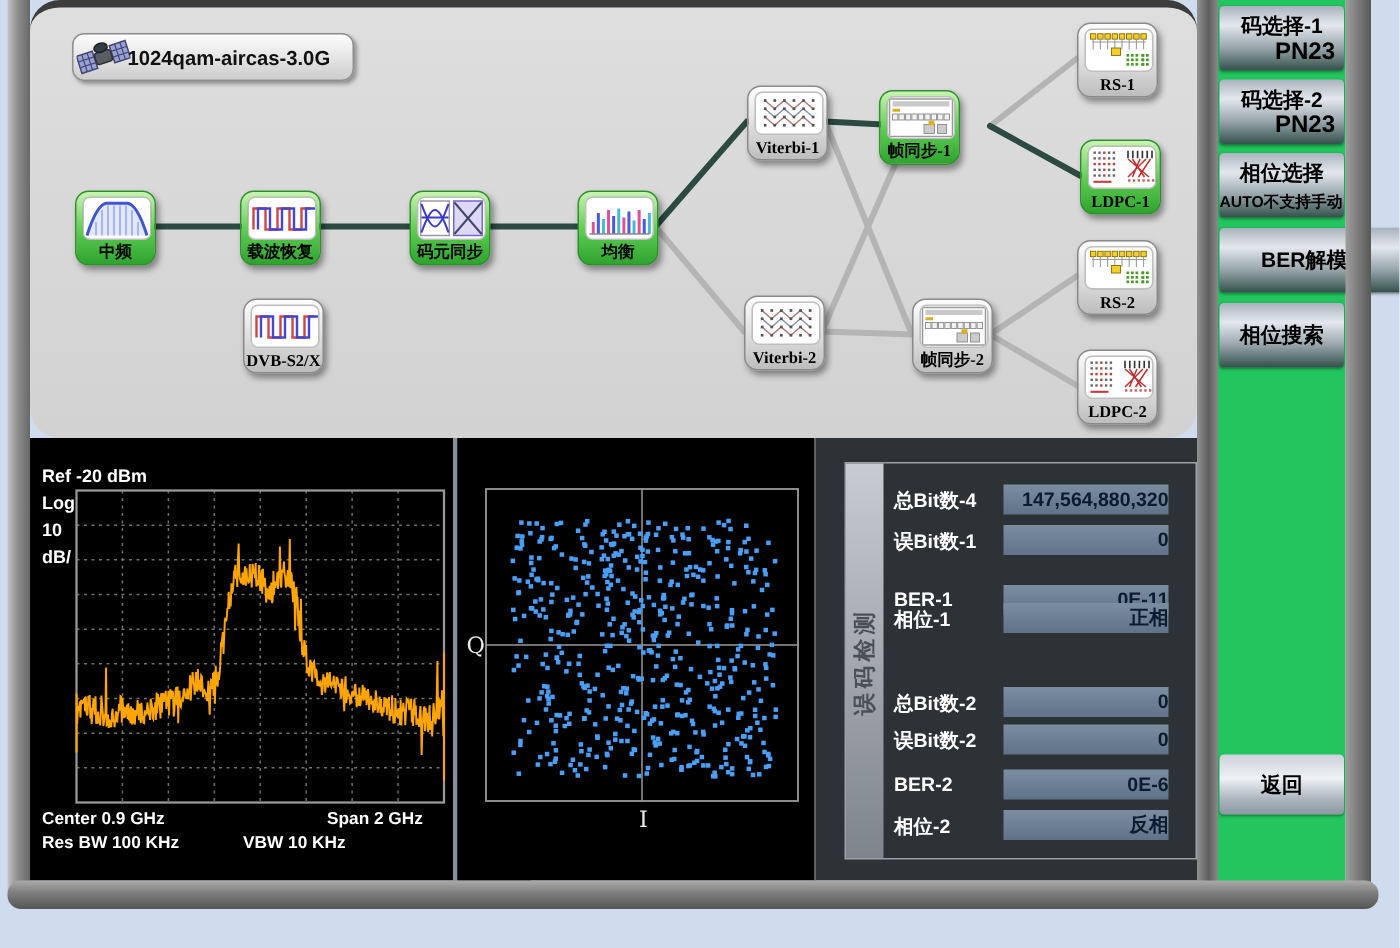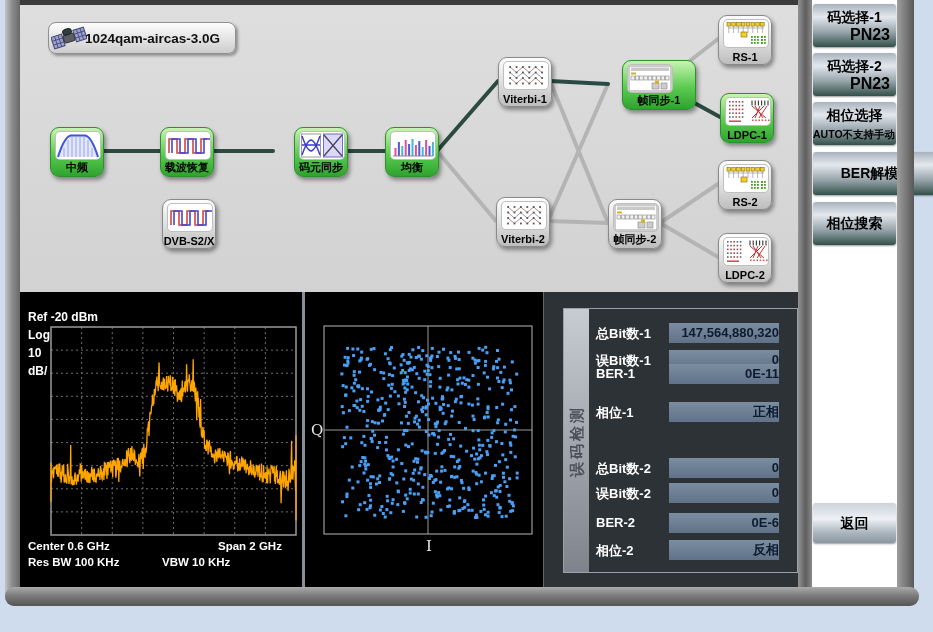--- a/index.html
+++ b/index.html
@@ -3,50 +3,50 @@
 <meta charset="utf-8">
 <style>
   html,body{margin:0;padding:0;}
   .page{position:relative;width:933px;height:632px;background:#cfdcee;font-family:"Liberation Sans",sans-serif;overflow:hidden;}
   .tube{position:absolute;}
   .tube-left{left:5px;top:0;width:15px;height:604px;background:linear-gradient(90deg,#c4c4c4,#8e8e8e 45%,#686868);border-radius:0 0 0 9px;}
   .tube-mid{left:798px;top:0;width:14px;height:590px;background:linear-gradient(90deg,#929292,#5e5e5e 55%,#8a8a8a);}
   .tube-right{left:897px;top:0;width:17px;height:604px;background:linear-gradient(270deg,#585858,#9e9e9e);border-radius:0 0 9px 0;}
   .tube-bottom{left:5px;top:587px;width:914px;height:19px;background:linear-gradient(180deg,#ababab,#7c7c7c 45%,#555);border-radius:9px;}
 
-  .flow-panel{position:absolute;left:20px;top:0;width:778px;height:292px;background:linear-gradient(180deg,#dedede,#d2d2d2);border-top:5px solid #3c3c3c;box-sizing:border-box;}
+  .flow-panel{position:absolute;left:20px;top:0;width:778px;height:292px;background:linear-gradient(180deg,#dedede,#d2d2d2);border-top:5px solid #3c3c3c;box-sizing:border-box;border-radius:20px;}
   .flow-svg{position:absolute;left:0;top:0;}
   .title-pill{position:absolute;left:28px;top:17px;width:186px;height:30px;border-radius:8px;background:linear-gradient(180deg,#fdfdfd,#cdcdcd);border:1px solid #8f8f8f;box-shadow:2px 2px 3px rgba(0,0,0,.35);display:flex;align-items:center;}
   .title-pill .sat{width:36px;height:30px;margin-left:2px;flex:0 0 auto;}
   .title-pill .tlabel{font-size:13.5px;font-weight:bold;color:#111;margin-left:-2px;white-space:nowrap;}
 
   .node{position:absolute;width:52px;height:48px;border-radius:9px;box-shadow:2px 3px 4px rgba(0,0,0,.4);}
   .node.active{background:linear-gradient(180deg,#c8f4b2 0%,#5bcb50 55%,#2fa32f 100%);border:1px solid #2f8f2f;}
   .node.idle{background:linear-gradient(180deg,#fdfdfd 0%,#dddddd 55%,#bdbdbd 100%);border:1px solid #8a8a8a;}
   .icon-box{position:absolute;left:4px;top:3px;width:44px;height:27px;background:#fff;border-radius:5px;border:1px solid rgba(0,0,0,.25);overflow:hidden;}
   .icon-box svg{display:block;width:44px;height:27px;}
-  .nlabel{position:absolute;left:50%;transform:translateX(-50%);bottom:1px;font-size:11px;font-weight:bold;color:#000;white-space:nowrap;}
+  .nlabel{position:absolute;left:50%;transform:translateX(-50%);bottom:1px;font-size:11px;font-weight:bold;color:#000;white-space:nowrap;font-family:Liberation Serif, serif;}
 
   .black-panel{position:absolute;top:292px;height:295px;background:#000;}
   .spectrum{left:20px;width:334px;}
   .panel-sep{position:absolute;left:302px;top:292px;width:3px;height:295px;background:#87909a;}
   .constellation{left:305px;width:238px;}
   .ber-panel{position:absolute;left:543px;top:292px;width:255px;height:295px;background:#2d3237;border-left:1px solid #666;box-sizing:border-box;}
   .spec-text{position:absolute;color:#fff;font-weight:bold;font-size:12px;white-space:nowrap;}
   .spec-small{font-size:11.5px;}
   .axis-label{position:absolute;color:#e8e8e8;font-family:"DejaVu Serif",serif;font-size:15px;}
 
   .ber-border{position:absolute;left:19px;top:16px;width:235px;height:265px;border:1px solid #9aa0a8;box-sizing:border-box;}
   .ber-strip{position:absolute;left:20px;top:17px;width:25px;height:263px;background:linear-gradient(180deg,#c8ccd2,#7e848c);}
   .ber-strip span{position:absolute;top:50%;left:50%;transform:translate(-50%,-50%) rotate(-90deg);white-space:nowrap;font-size:15px;font-weight:bold;letter-spacing:3px;color:#4a5058;}
   .ber-row{position:absolute;left:52px;width:196px;height:20px;}
   .ber-row .blabel{position:absolute;left:0;top:2px;font-size:13px;font-weight:bold;color:#fff;white-space:nowrap;}
   .ber-row .bvalue{position:absolute;left:73px;top:0;width:110px;height:20px;background:linear-gradient(180deg,#7b8da1,#5f7287);color:#0d1b2e;font-size:13px;font-weight:bold;text-align:right;line-height:20px;}
 
-  .sidebar{position:absolute;left:812px;top:0;width:85px;height:590px;background:#ffffff;}
+  .sidebar{position:absolute;left:812px;top:0;width:85px;height:590px;background:#22c55e;}
   .sbtn{position:absolute;left:1px;width:83px;height:43px;border-radius:3px;background:linear-gradient(180deg,#a9b3bd 0%,#e3e8ee 30%,#97a5ab 65%,#33504a 100%);box-shadow:0 1px 2px rgba(0,0,0,.4);cursor:default;}
   .sbtn .main{position:absolute;left:0;right:0;top:5px;text-align:center;font-size:14px;font-weight:bold;color:#000;white-space:nowrap;}
   .sbtn.single .main{top:50%;transform:translateY(-50%);}
   .sbtn .sub{position:absolute;right:6px;bottom:3px;font-size:16px;font-weight:bold;color:#000;white-space:nowrap;}
   .sbtn .sub.wide{left:0;right:16px;text-align:center;font-size:10.5px;}
   .back-btn{position:absolute;left:1px;top:503px;width:83px;height:40px;border-radius:3px;background:linear-gradient(180deg,#cdd3da,#eef1f5 40%,#aab4bd 75%,#8b97a1);text-align:center;line-height:40px;font-size:14px;font-weight:bold;color:#000;box-shadow:0 1px 2px rgba(0,0,0,.4);}
 </style>
 </head>
 <body>
 
@@ -111,21 +111,21 @@
         </div>
         <div class="node idle" style="left: 142px; top: 194px;">
           <div class="icon-box">
             <svg viewBox="0 0 44 27">
               <path d="M3 21 V7 H11 V21 H19 V7 H27 V21 H35 V7 H41" fill="none" stroke="#d04545" stroke-width="1.6"></path>
               <path d="M6 21 V7 H14 V21 H22 V7 H30 V21 H38 V7 H44" fill="none" stroke="#4446d0" stroke-width="1.6"></path>
             </svg>
           </div>
           <div class="nlabel">DVB-S2/X</div>
         </div>
-        <div class="node active" style="left: 253px; top: 122px; margin-left: 21px;">
+        <div class="node active" style="left: 253px; top: 122px;">
           <div class="icon-box">
             <svg viewBox="0 0 44 27">
               <rect x="1.5" y="2" width="19" height="23" fill="#fff" stroke="#99a"></rect>
               <path d="M2 4 C9 24 13 24 20 4 M2 23 C9 3 13 3 20 23 M2 13 H20" stroke="#3a3ace" fill="none" stroke-width="1.4"></path>
               <rect x="23.5" y="2" width="19" height="23" fill="#dcd8f5" stroke="#7468c8"></rect>
               <path d="M24 3 L42 24 M42 3 L24 24" stroke="#44446a" stroke-width="1.3"></path>
             </svg>
           </div>
           <div class="nlabel">码元同步</div>
         </div>
@@ -210,21 +210,21 @@
               <rect x="5.2" y="20.6" width="1.8" height="1.8" fill="#555"></rect>
               <rect x="11.600000000000001" y="20.6" width="1.8" height="1.8" fill="#555"></rect>
               <rect x="18" y="20.6" width="1.8" height="1.8" fill="#555"></rect>
               <rect x="24.400000000000002" y="20.6" width="1.8" height="1.8" fill="#555"></rect>
               <rect x="30.8" y="20.6" width="1.8" height="1.8" fill="#555"></rect>
               <rect x="37.2" y="20.6" width="1.8" height="1.8" fill="#555"></rect>
             </svg>
           </div>
           <div class="nlabel">Viterbi-2</div>
         </div>
-        <div class="node active" style="left: 602px; top: 55px; padding-left: 20px;">
+        <div class="node active" style="left: 566px; top: 55px;">
           <div class="icon-box">
             <svg viewBox="0 0 44 27">
               <rect x="1" y="1" width="42" height="25" fill="#fff" stroke="#999"></rect>
               <rect x="3" y="2.5" width="38" height="3.5" fill="#c9c9c9"></rect>
               <rect x="3" y="7.5" width="5" height="2" fill="#d8b020"></rect>
               <rect x="3" y="11" width="3.6" height="4" fill="#f2f2f2" stroke="#888" stroke-width="0.6"></rect>
               <rect x="7.3" y="11" width="3.6" height="4" fill="#f2f2f2" stroke="#888" stroke-width="0.6"></rect>
               <rect x="11.6" y="11" width="3.6" height="4" fill="#f2f2f2" stroke="#888" stroke-width="0.6"></rect>
               <rect x="15.899999999999999" y="11" width="3.6" height="4" fill="#f2f2f2" stroke="#888" stroke-width="0.6"></rect>
               <rect x="20.2" y="11" width="3.6" height="4" fill="#f2f2f2" stroke="#888" stroke-width="0.6"></rect>
@@ -459,21 +459,21 @@
         <line x1="31" y1="173.66666666666666" x2="276" y2="173.66666666666666" stroke="#6f6f6f" stroke-width="1" stroke-dasharray="2,3"></line>
         <line x1="31" y1="196.77777777777777" x2="276" y2="196.77777777777777" stroke="#6f6f6f" stroke-width="1" stroke-dasharray="2,3"></line>
         <line x1="31" y1="219.88888888888889" x2="276" y2="219.88888888888889" stroke="#6f6f6f" stroke-width="1" stroke-dasharray="2,3"></line>
         <rect x="31" y="35" width="245" height="208" fill="none" stroke="#9a9a9a" stroke-width="1.5"></rect>
         <polyline points="31,209.72 31.0,170.4 31.4,190.6 31.9,181.1 32.3,180.0 32.8,181.9 33.2,175.7 33.6,186.3 34.1,174.6 34.5,176.6 34.9,176.7 35.4,175.7 35.8,174.6 36.3,173.9 36.7,182.1 37.1,172.3 37.6,182.3 38.0,184.9 38.4,183.8 38.9,171.9 39.3,178.3 39.8,171.4 40.2,187.0 40.6,179.9 41.1,190.7 41.5,185.4 41.9,178.5 42.4,173.9 42.8,177.9 43.3,184.4 43.7,172.2 44.1,190.5 44.6,188.5 45.0,190.5 45.4,182.4 45.9,190.0 46.3,188.9 46.8,191.6 47.2,183.0 47.6,171.7 48.1,178.5 48.5,183.1 48.9,192.0 49.4,188.9 49.8,185.2 50.3,183.3 50.7,153.0 51.1,191.5 51.6,191.0 52.0,184.4 52.4,192.7 52.9,192.6 53.3,188.8 53.8,189.4 54.2,192.8 54.6,184.0 55.1,180.5 55.5,189.2 55.9,187.5 56.4,192.8 56.8,187.5 57.3,182.3 57.7,184.2 58.1,189.7 58.6,183.5 59.0,182.9 59.4,177.2 59.9,181.8 60.3,172.1 60.8,172.5 61.2,189.8 61.6,173.2 62.1,180.2 62.5,186.8 62.9,179.2 63.4,186.3 63.8,182.6 64.3,180.2 64.7,177.7 65.1,187.4 65.6,176.9 66.0,188.3 66.4,180.4 66.9,190.1 67.3,178.9 67.8,188.2 68.2,191.0 68.6,180.3 69.1,182.3 69.5,189.0 69.9,191.0 70.4,181.3 70.8,185.2 71.3,182.3 71.7,174.7 72.1,179.2 72.6,188.1 73.0,177.2 73.4,184.7 73.9,190.1 74.3,176.5 74.8,185.3 75.2,186.4 75.6,189.8 76.1,190.1 76.5,181.6 76.9,184.9 77.4,183.2 77.8,183.1 78.3,176.4 78.7,180.4 79.1,184.9 79.6,181.8 80.0,187.9 80.4,173.9 80.9,176.3 81.3,178.1 81.8,186.6 82.2,187.4 82.6,179.5 83.1,182.8 83.5,176.2 83.9,187.9 84.4,169.7 84.8,183.5 85.3,170.8 85.7,174.2 86.1,173.9 86.6,179.9 87.0,187.0 87.4,170.1 87.9,183.1 88.3,173.2 88.8,170.0 89.2,176.0 89.6,170.8 90.1,173.2 90.5,168.6 90.9,180.6 91.4,172.3 91.8,178.9 92.3,168.5 92.7,185.0 93.1,171.2 93.6,167.5 94.0,174.0 94.4,168.9 94.9,168.9 95.3,169.4 95.8,185.7 96.2,182.5 96.6,175.8 97.1,168.1 97.5,166.1 97.9,178.1 98.4,165.7 98.8,190.1 99.3,169.2 99.7,169.2 100.1,178.3 100.6,179.3 101.0,175.9 101.4,174.2 101.9,174.8 102.3,168.9 102.8,167.0 103.2,169.9 103.6,172.9 104.1,173.2 104.5,173.4 104.9,167.1 105.4,174.1 105.8,168.5 106.3,170.2 106.7,158.2 107.1,175.2 107.6,166.0 108.0,161.7 108.4,156.1 108.9,163.5 109.3,164.0 109.8,171.1 110.2,164.0 110.6,156.0 111.1,166.5 111.5,169.0 111.9,154.1 112.4,167.7 112.8,165.5 113.3,161.2 113.7,169.2 114.1,158.4 114.6,159.2 115.0,165.8 115.4,172.8 115.9,168.7 116.3,168.2 116.8,170.1 117.2,170.2 117.6,173.3 118.1,175.3 118.5,171.4 118.9,161.9 119.4,176.0 119.8,184.5 120.3,166.6 120.7,161.5 121.1,162.0 121.6,167.3 122.0,156.6 122.4,171.9 122.9,156.1 123.3,177.1 123.8,151.9 124.2,161.4 124.6,162.9 125.1,165.7 125.5,155.8 125.9,161.2 126.4,157.6 126.8,152.1 127.3,137.6 127.7,138.0 128.1,133.8 128.6,129.4 129.0,143.9 129.4,133.6 129.9,121.3 130.3,119.9 130.8,122.3 131.2,119.3 131.6,113.9 132.1,112.9 132.5,102.5 132.9,114.0 133.4,106.6 133.8,112.3 134.3,96.9 134.7,103.1 135.1,102.5 135.6,97.8 136.0,89.8 136.4,90.2 136.9,84.6 137.3,93.9 137.8,91.3 138.2,99.3 138.6,82.2 139.1,70.4 139.5,88.7 139.9,93.5 140.4,95.4 140.8,94.7 141.3,97.1 141.7,89.7 142.1,97.3 142.6,97.2 143.0,89.4 143.4,85.5 143.9,98.5 144.3,86.9 144.8,94.8 145.2,94.4 145.6,96.4 146.1,96.0 146.5,84.1 146.9,95.2 147.4,90.9 147.8,99.6 148.3,83.9 148.7,85.7 149.1,90.5 149.6,89.3 150.0,93.5 150.4,83.3 150.9,98.9 151.3,98.1 151.8,94.7 152.2,98.2 152.6,84.7 153.1,94.3 153.5,102.0 153.9,95.8 154.4,87.7 154.8,103.9 155.3,87.2 155.7,99.1 156.1,94.7 156.6,93.3 157.0,100.1 157.4,109.7 157.9,105.5 158.3,101.1 158.8,101.6 159.2,107.7 159.6,99.7 160.1,98.5 160.5,108.1 160.9,96.3 161.4,110.1 161.8,107.8 162.3,88.6 162.7,104.4 163.1,95.5 163.6,99.9 164.0,95.8 164.4,98.1 164.9,89.5 165.3,100.6 165.8,88.7 166.2,93.3 166.6,72.3 167.1,98.1 167.5,99.6 167.9,89.5 168.4,87.8 168.8,89.6 169.3,82.3 169.7,90.5 170.1,92.4 170.6,99.7 171.0,98.1 171.4,93.5 171.9,88.0 172.3,99.1 172.8,88.4 173.2,67.3 173.6,100.1 174.1,89.7 174.5,91.5 174.9,102.5 175.4,109.5 175.8,95.6 176.3,102.1 176.7,128.3 177.1,115.5 177.6,99.3 178.0,106.8 178.4,106.7 178.9,125.4 179.3,115.0 179.8,132.7 180.2,135.6 180.6,107.1 181.1,133.9 181.5,144.6 181.9,140.1 182.4,146.1 182.8,134.8 183.3,137.9 183.7,145.2 184.1,138.1 184.6,156.7 185.0,154.5 185.4,154.0 185.9,158.3 186.3,158.3 186.8,147.8 187.2,149.2 187.6,150.6 188.1,162.5 188.5,153.5 188.9,149.9 189.4,149.1 189.8,153.2 190.3,160.1 190.7,154.0 191.1,156.2 191.6,165.3 192.0,163.2 192.4,161.7 192.9,165.6 193.3,164.0 193.8,162.7 194.2,165.3 194.6,171.3 195.1,167.5 195.5,157.5 195.9,161.7 196.4,159.6 196.8,169.7 197.3,163.5 197.7,160.8 198.1,156.3 198.6,166.3 199.0,164.5 199.4,158.5 199.9,156.1 200.3,164.5 200.8,165.7 201.2,162.6 201.6,163.8 202.1,162.4 202.5,158.6 202.9,166.7 203.4,162.6 203.8,170.1 204.3,159.8 204.7,159.9 205.1,160.6 205.6,164.3 206.0,165.9 206.4,163.7 206.9,169.2 207.3,173.5 207.8,161.1 208.2,161.2 208.6,169.3 209.1,175.2 209.5,182.2 209.9,164.6 210.4,158.9 210.8,176.7 211.3,172.5 211.7,167.7 212.1,171.7 212.6,170.9 213.0,171.8 213.4,177.1 213.9,176.7 214.3,173.1 214.8,169.3 215.2,169.2 215.6,172.3 216.1,171.0 216.5,165.3 216.9,164.0 217.4,171.9 217.8,179.4 218.3,176.1 218.7,171.0 219.1,178.5 219.6,166.4 220.0,178.7 220.4,177.0 220.9,172.1 221.3,171.8 221.8,164.5 222.2,175.2 222.6,169.9 223.1,166.4 223.5,174.4 223.9,168.3 224.4,178.1 224.8,172.8 225.3,167.4 225.7,170.5 226.1,181.3 226.6,175.0 227.0,175.7 227.4,171.9 227.9,176.7 228.3,176.4 228.8,183.1 229.2,180.4 229.6,174.0 230.1,181.4 230.5,168.3 230.9,172.5 231.4,177.1 231.8,183.2 232.3,178.6 232.7,180.5 233.1,172.4 233.6,183.3 234.0,174.1 234.4,184.2 234.9,185.5 235.3,179.5 235.8,183.0 236.2,172.8 236.6,175.4 237.1,179.3 237.5,173.8 237.9,184.8 238.4,173.8 238.8,180.0 239.3,172.6 239.7,188.5 240.1,181.6 240.6,182.1 241.0,185.3 241.4,171.5 241.9,183.6 242.3,189.8 242.8,189.7 243.2,189.6 243.6,173.3 244.1,186.0 244.5,182.4 244.9,181.9 245.4,186.2 245.8,186.3 246.3,180.0 246.7,191.3 247.1,174.4 247.6,191.6 248.0,179.7 248.4,182.5 248.9,176.6 249.3,180.7 249.8,181.7 250.2,191.4 250.6,183.1 251.1,173.9 251.5,174.5 251.9,176.7 252.4,174.2 252.8,181.4 253.3,179.6 253.7,178.2 254.1,173.8 254.6,189.6 255.0,180.5 255.4,192.0 255.9,178.6 256.3,174.0 256.8,185.0 257.2,178.3 257.6,190.6 258.1,190.5 258.5,187.1 258.9,189.9 259.4,192.6 259.8,183.7 260.3,178.7 260.7,188.6 261.1,211.3 261.6,191.3 262.0,188.6 262.4,181.9 262.9,178.9 263.3,195.4 263.8,179.8 264.2,189.0 264.6,183.2 265.1,194.2 265.5,196.1 265.9,187.3 266.4,178.2 266.8,193.8 267.3,193.7 267.7,188.7 268.1,198.9 268.6,186.0 269.0,176.8 269.4,181.6 269.9,189.0 270.3,190.8 270.8,185.4 271.2,171.1 271.6,148.7 272.1,187.4 272.5,173.1 272.9,187.6 273.4,177.3 273.8,174.4 274.3,179.3 274.7,168.2 275.1,182.1 275.6,198.8 276.0,185.6 276,143.16 276,228.44" fill="none" stroke="#FFA500" stroke-width="1.3"></polyline>
       </svg>
     <div class="spec-text" style="left:8px;top:18px;">Ref  -20 dBm</div>
     <div class="spec-text" style="left:8px;top:36px;">Log</div>
     <div class="spec-text" style="left:8px;top:54px;">10</div>
     <div class="spec-text" style="left:8px;top:72px;">dB/</div>
-    <div class="spec-text spec-small" style="left:8px;top:248px;">Center 0.6 GHz</div>
+    <div class="spec-text spec-small" style="left:8px;top:248px;">Center 0.9 GHz</div>
     <div class="spec-text spec-small" style="left:198px;top:248px;">Span 2 GHz</div>
     <div class="spec-text spec-small" style="left:8px;top:264px;">Res BW 100 KHz</div>
     <div class="spec-text spec-small" style="left:142px;top:264px;">VBW 10 KHz</div>
   </div>
 
   <div class="panel-sep"></div>
 
   <div class="black-panel constellation">
     <svg id="constellation-svg" width="238" height="295">
         <rect x="19" y="34" width="208" height="208" fill="none" stroke="#9a9a9a" stroke-width="1.2"></rect>
@@ -1044,28 +1044,28 @@
     <div class="axis-label" style="left:121px;top:245px;">I</div>
   </div>
 
   <div class="ber-panel">
     <div class="ber-border"></div>
     <div class="ber-strip">
       <span>误码检测</span>
     </div>
     <div id="ber-rows">
         <div class="ber-row" style="top: 31px;">
-          <span class="blabel">总Bit数-1</span>
+          <span class="blabel">总Bit数-4</span>
           <div class="bvalue">147,564,880,320</div>
         </div>
         <div class="ber-row" style="top: 58px;">
           <span class="blabel">误Bit数-1</span>
           <div class="bvalue">0</div>
         </div>
-        <div class="ber-row" style="top: 72px; padding-left: 48px;">
+        <div class="ber-row" style="top: 98px; padding-left: 48px;">
           <span class="blabel">BER-1</span>
           <div class="bvalue">0E-11</div>
         </div>
         <div class="ber-row" style="top: 110px;">
           <span class="blabel">相位-1</span>
           <div class="bvalue">正相</div>
         </div>
         <div class="ber-row" style="top: 166px;">
           <span class="blabel">总Bit数-2</span>
           <div class="bvalue">0</div>

